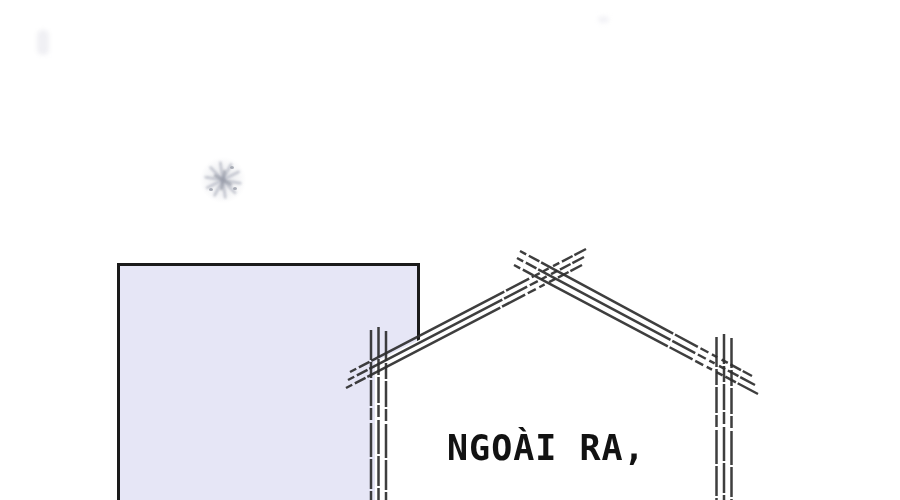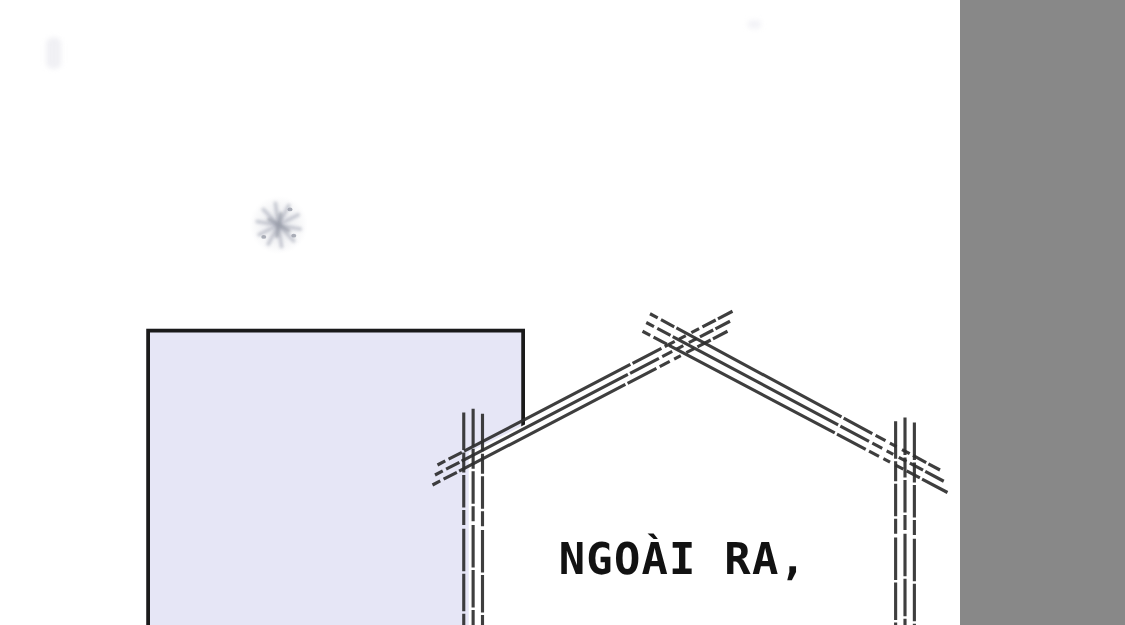--- a/index.html
+++ b/index.html
@@ -7,21 +7,21 @@
     --building-fill:#e6e6f6;
     --building-border:#1a1a1a;
     --sketch-line:#2e2e2e;
     --caption-text:#121212;
     --splatter:#b9bcc7;
     --splatter-dark:#989ca8;
   }
   html,body{margin:0;padding:0;background:#888;}
   .panel{
     position:relative;
-    width:768px;height:500px;
+    width:900px;height:500px;
     background:var(--background);
     overflow:hidden;
     font-family:"DejaVu Sans","Liberation Sans",sans-serif;
   }
   
   .smudge{position:absolute;border-radius:5px;}
   .smudge-a{left:37px;top:30px;width:12px;height:25px;background:#f0f0f4;filter:blur(2px);}
   .smudge-b{left:598px;top:16px;width:11px;height:7px;background:#f3f3f7;filter:blur(2px);}
   
   .splatter{position:absolute;left:200px;top:157px;width:46px;height:46px;}

